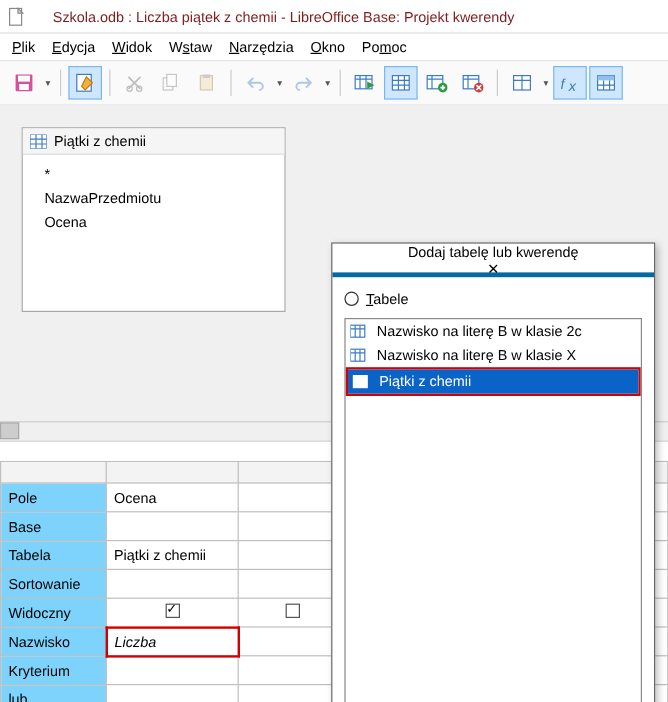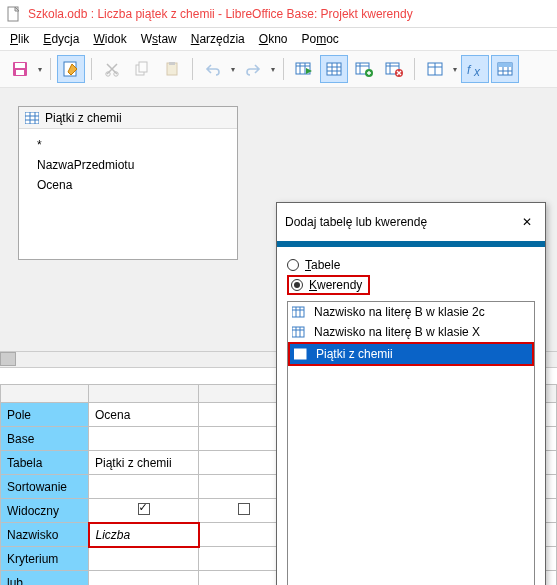--- a/index.html
+++ b/index.html
@@ -1,19 +1,19 @@
 <!DOCTYPE html>
 <html><head>
 <meta charset="utf-8">
 <style>
   * { box-sizing: border-box; font-family: "Segoe UI", Tahoma, sans-serif; font-size: 12px; }
   body { margin: 0; width: 557px; height: 585px; background: #fff; overflow: hidden; color: #000; }
   .titlebar { height: 28px; display: flex; align-items: center; padding: 0 6px; background: #fff; border-bottom: 1px solid #ddd; }
   .titlebar .appicon { width: 16px; height: 16px; margin-right: 6px; display:flex; align-items:center; justify-content:center;}
-  .titlebar .title { color: #ef4444; }
+  .titlebar .title { color: #7f1d1d; margin-left: 16px; }
   .menubar { height: 22px; display: flex; align-items: center; gap: 14px; padding: 0 10px; }
   .menubar span { cursor: default; }
   .menubar span u { text-decoration: underline; }
   .toolbar { height: 38px; border-top:1px solid #e4e4e4; border-bottom:1px solid #e4e4e4; display:flex; align-items:center; padding:0 6px; gap:2px; background:#fafafa;}
   .tbtn { width:28px; height:28px; display:flex; align-items:center; justify-content:center; border:1px solid transparent;}
   .tbtn.active { background:#cfe6ff; border:1px solid #7ab7f0;}
   .tbtn.dim { opacity:0.4;}
   .tsep { width:1px; height:22px; background:#ccc; margin:0 4px;}
   .drop { width:8px; display:flex; align-items:center; justify-content:center; color:#555; font-size:8px;}
   .workspace { position:relative; height: calc(585px - 28px - 22px - 38px); }
@@ -28,21 +28,21 @@
   table.grid { border-collapse:collapse; width:100%; }
   table.grid th, table.grid td { border:1px solid #bfbfbf; height:24px; padding:0 6px; text-align:left; background:#fff;}
   table.grid th.rowhdr { width:88px; background:#7dd3fc; font-weight:normal;}
   table.grid th.colhdr { background:#f3f3f3; height:18px;}
   .checkbox { width:12px; height:12px; border:1px solid #555; display:inline-block; margin:auto; position:relative;}
   .checkbox.checked::after { content:"✓"; position:absolute; top:-3px; left:0; font-size:11px;}
   .cellcenter{ text-align:center !important;}
   .redbox { border:2px solid #d40000 !important;font-style:italic; }
   
   .dialog { position:absolute; left:276px; top:114px; width:270px; height:440px; background:#fff; border:1px solid #666; box-shadow:2px 2px 6px rgba(0,0,0,.25); display:flex; flex-direction:column;}
-  .dlgtitle { height:44px; display:flex; align-items:center; justify-content:space-between; padding:0 8px; border-bottom:6px solid #0369a1;}
+  .dlgtitle { height:28px; display:flex; align-items:center; justify-content:space-between; padding:0 8px; border-bottom:4px solid #0369a1;flex-direction:column;}
   .dlgbody { flex:1; padding:8px 10px 0 10px; display:flex; flex-direction:column;}
   .radio { display:flex; align-items:center; gap:6px; height:20px;}
   .radiodot { width:12px; height:12px; border:1px solid #333; border-radius:50%; display:inline-flex; align-items:center; justify-content:center;}
   .radiodot.sel::after{content:""; width:6px; height:6px; background:#333; border-radius:50%;}
   .listbox { border:1px solid #888; margin-top:6px; flex:1; background:#fff; overflow:hidden;}
   .listitem { display:flex; align-items:center; gap:6px; height:20px; padding:0 4px;}
   .listitem.selected { background:#0a63c7; color:#fff;}
   .closex { width:20px; text-align:center; cursor:default;}
   .redframe-block { border:2px solid #d40000; }
   svg { display:block;}
@@ -258,26 +258,20 @@
 
   <div class="dialog">
     <div class="dlgtitle">
       <span>Dodaj tabelę lub kwerendę</span>
       <span class="closex">✕</span>
     </div>
     <div class="dlgbody">
       <div class="radio">
         <span class="radiodot"></span>
         <span><u>T</u>abele</span>
-      </div>
-      <div style="display:inline-block">
-        <span class="redframe-block" style="display:inline-flex; align-items:center; gap:6px; padding:1px 6px 1px 2px;">
-          <span class="radiodot sel"></span>
-          <span><u>K</u>werendy</span>
-        </span>
       </div>
       <div class="listbox">
         <div class="listitem">
           <span>
               <svg width="16" height="14">
                 <rect x="0" y="2" width="12" height="10" fill="#fff" stroke="#3b7dc4"></rect>
                 <path d="M0 5 H12 M4 2 V12 M8 2 V12" stroke="#3b7dc4"></path>
               </svg>
             </span>
           <span>Nazwisko na literę B w klasie 2c</span>

